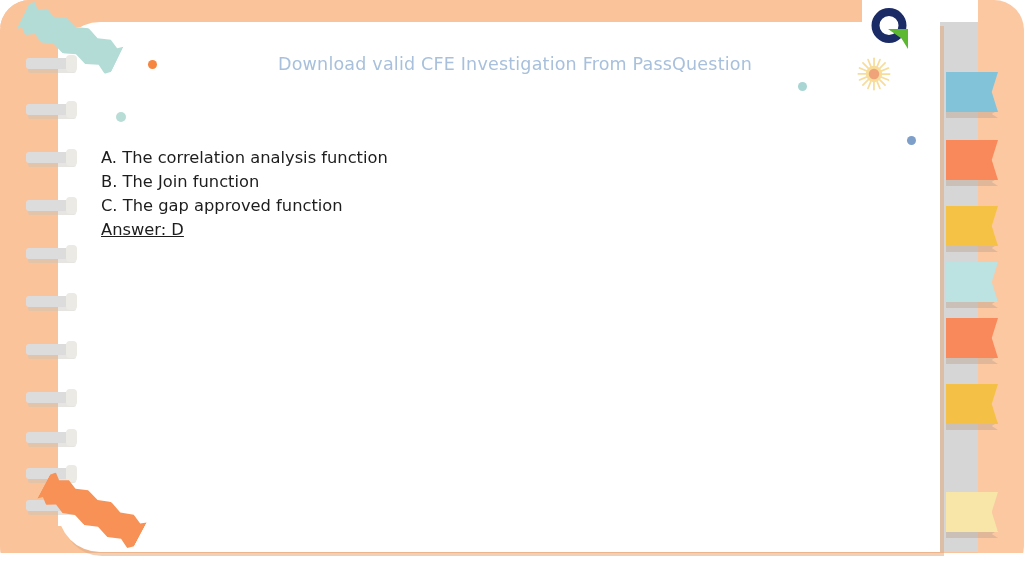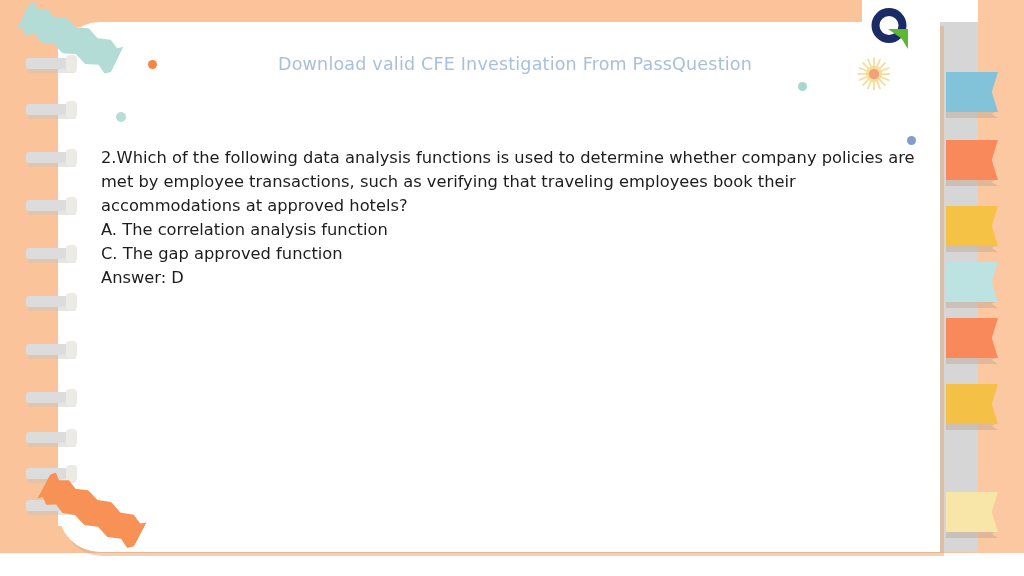--- a/index.html
+++ b/index.html
@@ -3,21 +3,21 @@
 <meta charset="utf-8">
 <style>
   html,body{margin:0;padding:0;}
   body{
     width:1024px;height:576px;
     background:#ffffff;
     font-family:"DejaVu Sans", sans-serif;
     overflow:hidden;
     position:relative;
   }
-  #stage{position:absolute;left:0;top:0;width:1024px;height:576px;overflow:hidden;background:#ffffff;}
+  #stage{position:absolute;left:0;top:0;width:1024px;height:576px;overflow:hidden;background:#ffffff;border-radius:30px;}
 
   
   .bg-orange-top{
     position:absolute;left:0;top:0;width:862px;height:27px;
     background:#fac39a;
   }
   .bg-orange-left{
     position:absolute;left:0;top:0;width:58px;height:553px;
     background:#fac39a;
   }
@@ -106,21 +106,21 @@
     font-family:"DejaVu Sans", sans-serif;
     white-space:nowrap;
   }
   .qblock{
     position:absolute;left:101px;top:146px;width:830px;
     color:#1d1d1d;font-size:16.3px;line-height:24px;
     font-family:"DejaVu Sans", sans-serif;
   }
   .qstem{margin:0;}
   .opt{margin:0;white-space:nowrap;}
-  .ans{margin:0;white-space:nowrap;}
+  .ans{margin:0;white-space:nowrap;text-decoration:underline;}
 
   
   .logo{position:absolute;left:866px;top:4px;width:152px;height:48px;}
 </style>
 </head>
 <body>
 
 <div id="stage">
 
   <div class="bg-orange-top"></div>
@@ -214,19 +214,19 @@
       <path d="M23 3 A17.5 17.5 0 1 0 23 38 A17.5 17.5 0 1 0 23 3 Z
                M23 11 A9.5 9.5 0 1 1 23 30 A9.5 9.5 0 1 1 23 11 Z" fill="#1b2b66" fill-rule="evenodd"></path>
       <path d="M22 24 L42 24 L42 44 L35.5 33.5 Z" fill="#5cb731"></path>
     </svg>
 
   </div>
 
   <div class="title">Download valid CFE Investigation From PassQuestion</div>
 
   <div class="qblock">
-    <p class="qstem">2.Which of the following data analysis functions is used to determine whether company policies are met by employee transactions, such as verifying that traveling employees book their accommodations at approved hotels?</p>
     <p class="opt">A. The correlation analysis function</p>
+    <p class="opt">B. The Join function</p>
     <p class="opt">C. The gap approved function</p>
     <p class="ans">Answer: D</p>
   </div>
 
 </div>
 
 </body></html>

